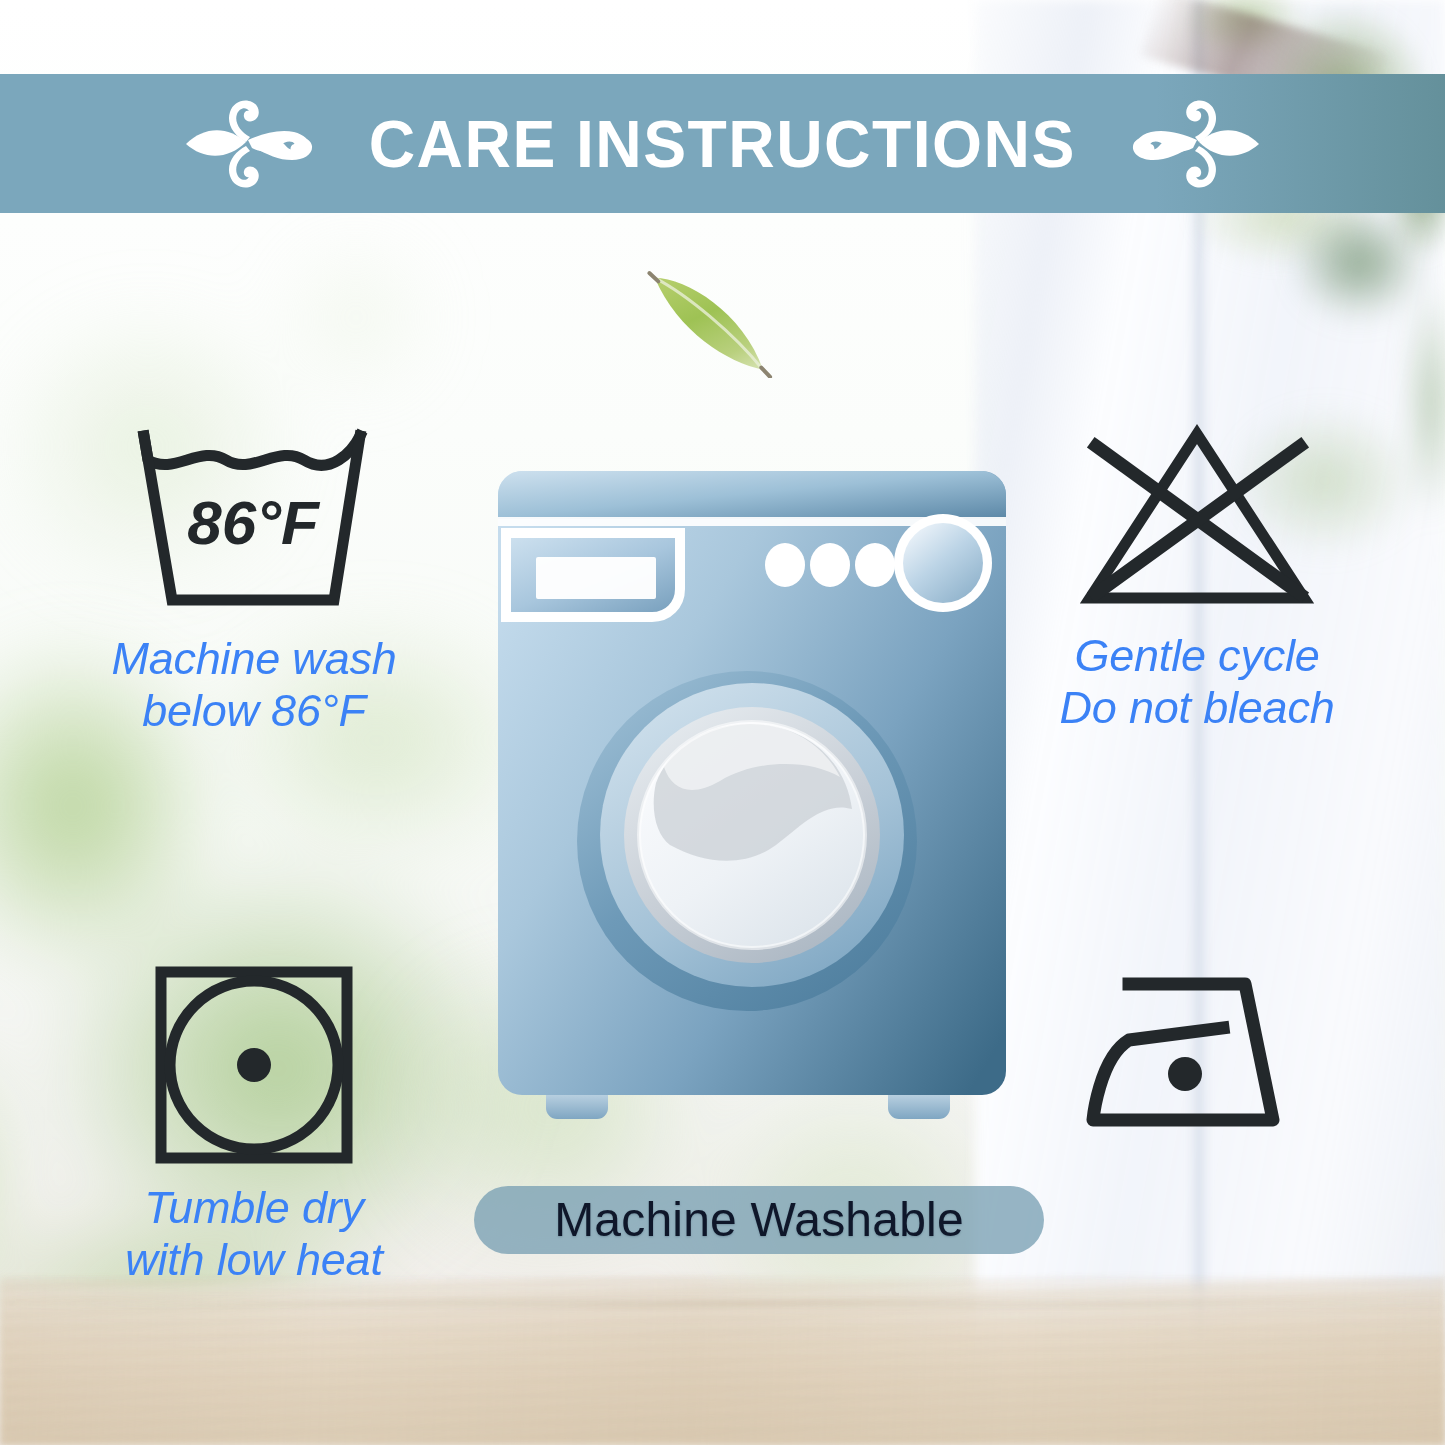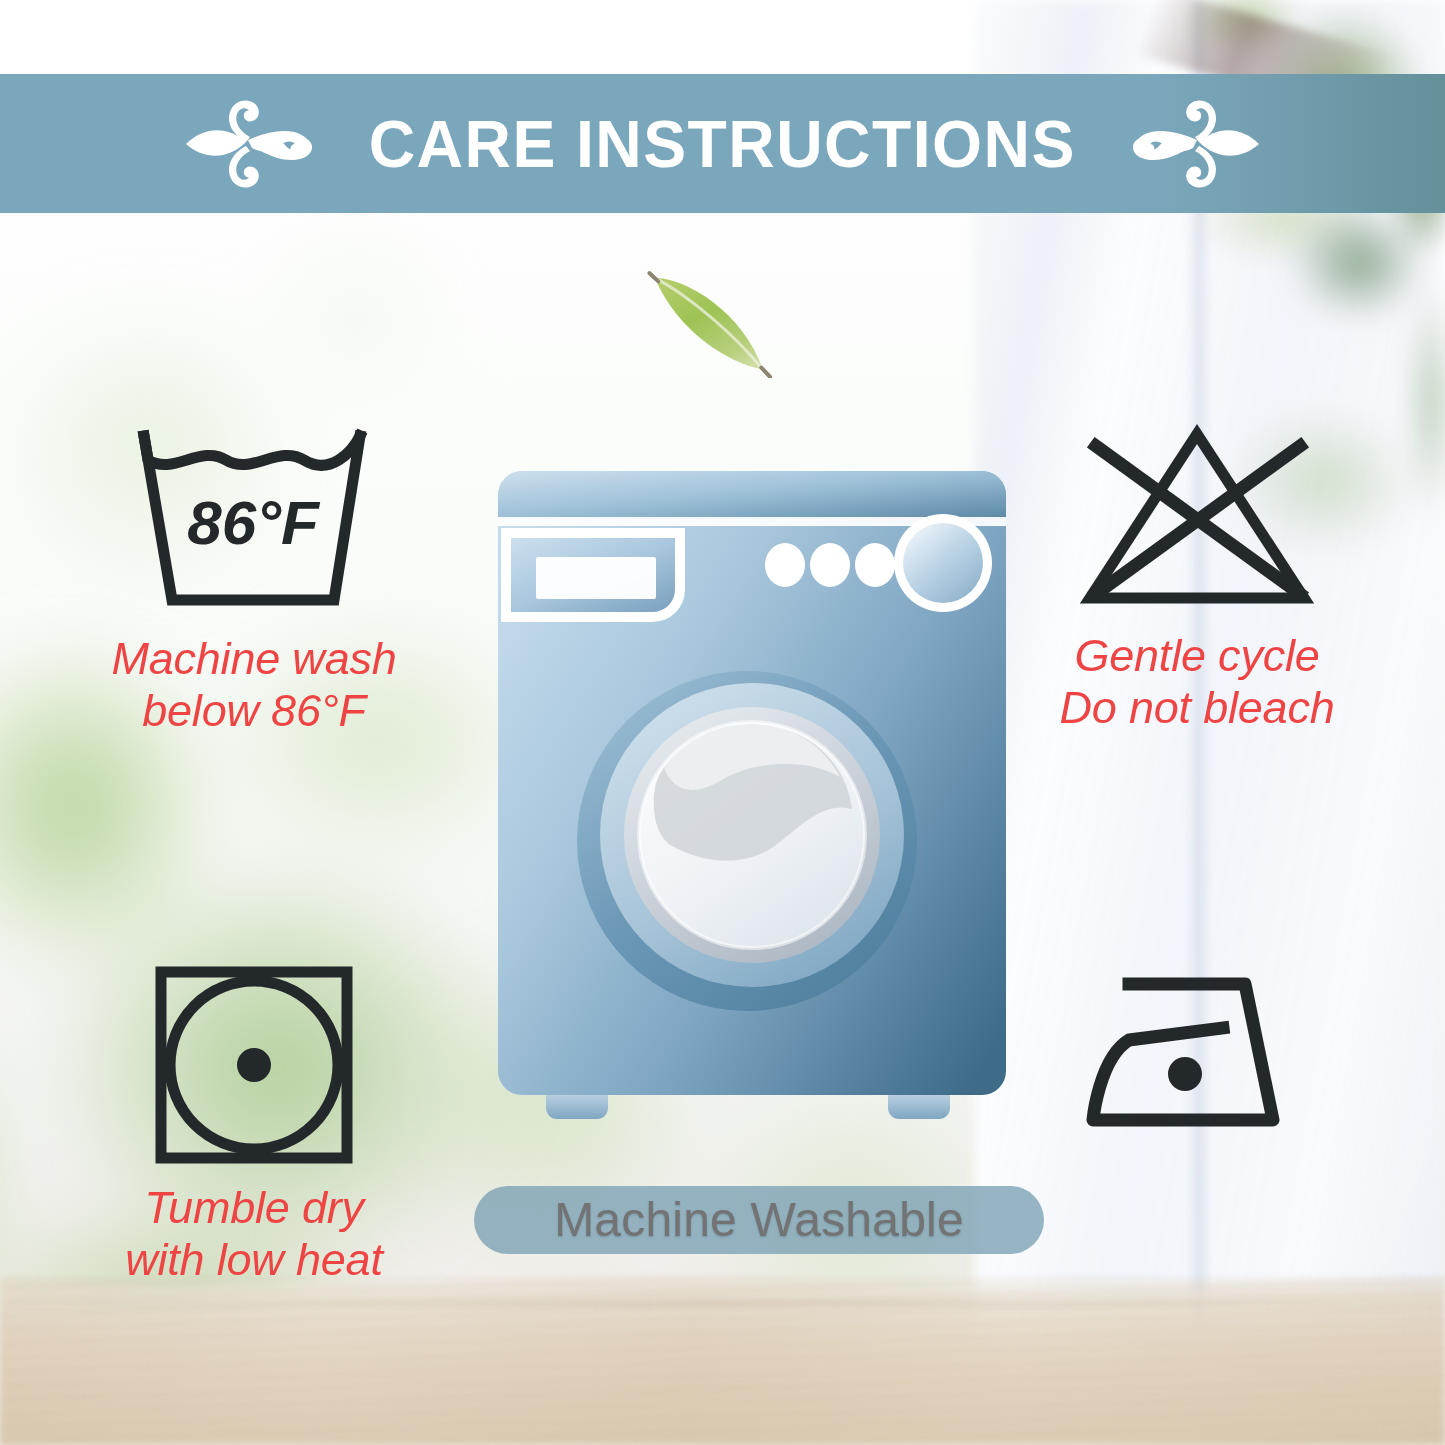--- a/index.html
+++ b/index.html
@@ -158,21 +158,21 @@
   
   .float-leaf{
     position:absolute; left:637px; top:268px; width:146px; height:110px; z-index:4;
   }
 
   
   .cell{ position:absolute; text-align:center; z-index:6;font-style:italic; }
   .cell .sym{ display:block; margin:0 auto; }
   .cell .cap{
     margin-top:14px;
-    color:#ef4444;
+    color:#3b82f6;
     font-size:45px;
     line-height:1.15;
     white-space:pre-line;
     letter-spacing:-.2px;
   }
 
   .cell-wash { left:14px;   top:424px; width:480px; }
   .cell-bleach { right:8px; top:418px; width:480px; }
   .cell-dry  { left:14px;   top:962px; width:480px; }
   .cell-iron { right:8px;   top:962px; width:480px; }
@@ -183,21 +183,21 @@
   
   .badge{
     position:absolute; left:474px; top:1186px;
     width:570px; height:68px;
     background:rgba(122,160,180,.78);
     border-radius:34px;
     display:flex; align-items:center; justify-content:center;
     z-index:7;
   }
   .badge-label{
-    color:#737373;
+    color:#0f172a;
     font-size:48px;
     line-height:1;
     letter-spacing:.2px;
     text-shadow:0 1px 2px rgba(60,90,105,.35);
   }
 </style>
 </head>
 <body>
 
 <div class="stage">

